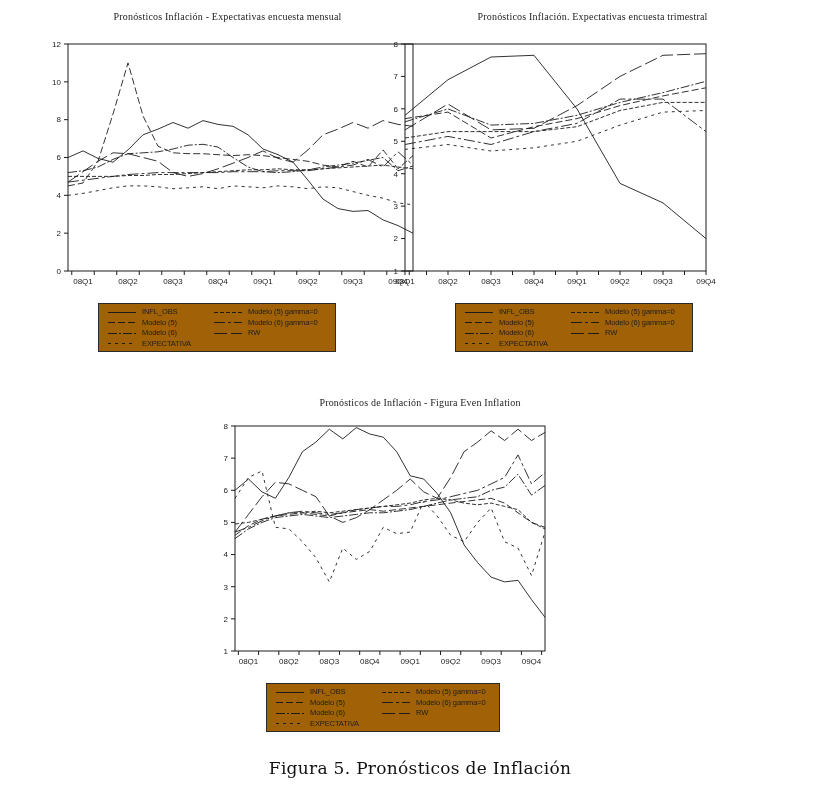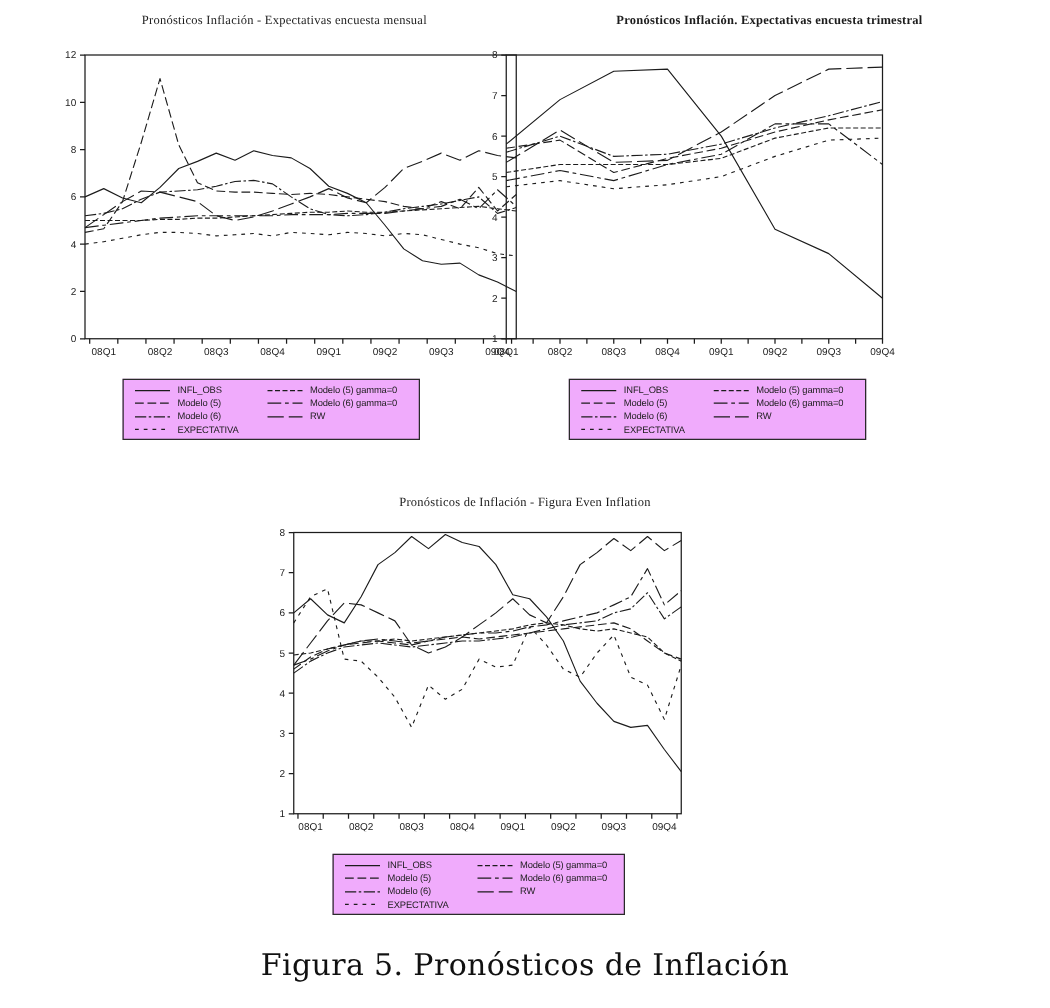--- a/index.html
+++ b/index.html
@@ -7,36 +7,36 @@
     position:relative;width:840px;height:806px;background:#ffffff;
     font-family:"Liberation Sans",sans-serif;color:#1a1a1a;overflow:hidden;
   }
   .chart-title{
     position:absolute;text-align:center;
     font-family:"Liberation Serif",serif;font-size:10px;color:#1c1c1c;
     letter-spacing:.2px;white-space:nowrap;
   }
   .plot-svg{position:absolute;}
   .legend-box{
-    position:absolute;border:1px solid #2a2a2a;background:#f0abfc;
+    position:absolute;border:1px solid #2a2a2a;background:#a16207;
     display:flex;flex-direction:row;align-items:flex-start;
     padding:3px 4px 2px 8px;box-sizing:border-box;
   }
   .legend-col{display:flex;flex-direction:column;}
   .legend-col.c1{width:106px;}
   .legend-item{display:flex;align-items:center;height:10.5px;}
   .legend-item svg{flex:0 0 auto;margin-right:5px;}
   .legend-item span{
     font-size:7.5px;line-height:8px;color:#1c1c1c;white-space:nowrap;
     letter-spacing:-0.1px;
   }
   .figure-caption{
     position:absolute;left:0;width:840px;text-align:center;
     font-family:"DejaVu Serif","Liberation Serif",serif;
-    font-size:24px;color:#111;letter-spacing:.3px;
+    font-size:17px;color:#111;letter-spacing:.3px;
   }
 </style>
 </head>
 <body>
 
 <div class="canvas">
 
   <div class="chart-title" style="left:30px;top:11px;width:395px;">Pronósticos Inflación - Expectativas encuesta mensual</div>
   <svg id="svg1" class="plot-svg" style="left:30px;top:36px;" width="395" height="250">
       <rect x="38" y="8" width="345" height="227" fill="none" stroke="#1c1c1c" stroke-width="1"></rect>
@@ -128,21 +128,21 @@
         </div>
         <div class="legend-item">
           <svg width="30" height="9">
             <line x1="1" y1="4.5" x2="29" y2="4.5" stroke="#1c1c1c" stroke-width="1" stroke-dasharray="13,4"></line>
           </svg>
           <span>RW</span>
         </div>
       </div>
     </div>
 
-  <div class="chart-title" style="left:428px;top:11px;width:375px;font-weight:bold;">Pronósticos Inflación. Expectativas encuesta trimestral</div>
+  <div class="chart-title" style="left:405px;top:11px;width:375px;">Pronósticos Inflación. Expectativas encuesta trimestral</div>
   <svg id="svg2" class="plot-svg" style="left:375px;top:36px;" width="345" height="250">
       <rect x="30" y="8" width="301" height="227" fill="none" stroke="#1c1c1c" stroke-width="1"></rect>
       <line x1="26" y1="235" x2="30" y2="235" stroke="#1c1c1c" stroke-width="1"></line>
       <text x="23" y="237.8" text-anchor="end" font-size="8px" fill="#1c1c1c">1</text>
       <line x1="26" y1="202.57142857142858" x2="30" y2="202.57142857142858" stroke="#1c1c1c" stroke-width="1"></line>
       <text x="23" y="205.3714285714286" text-anchor="end" font-size="8px" fill="#1c1c1c">2</text>
       <line x1="26" y1="170.14285714285717" x2="30" y2="170.14285714285717" stroke="#1c1c1c" stroke-width="1"></line>
       <text x="23" y="172.94285714285718" text-anchor="end" font-size="8px" fill="#1c1c1c">3</text>
       <line x1="26" y1="137.71428571428572" x2="30" y2="137.71428571428572" stroke="#1c1c1c" stroke-width="1"></line>
       <text x="23" y="140.51428571428573" text-anchor="end" font-size="8px" fill="#1c1c1c">4</text>

